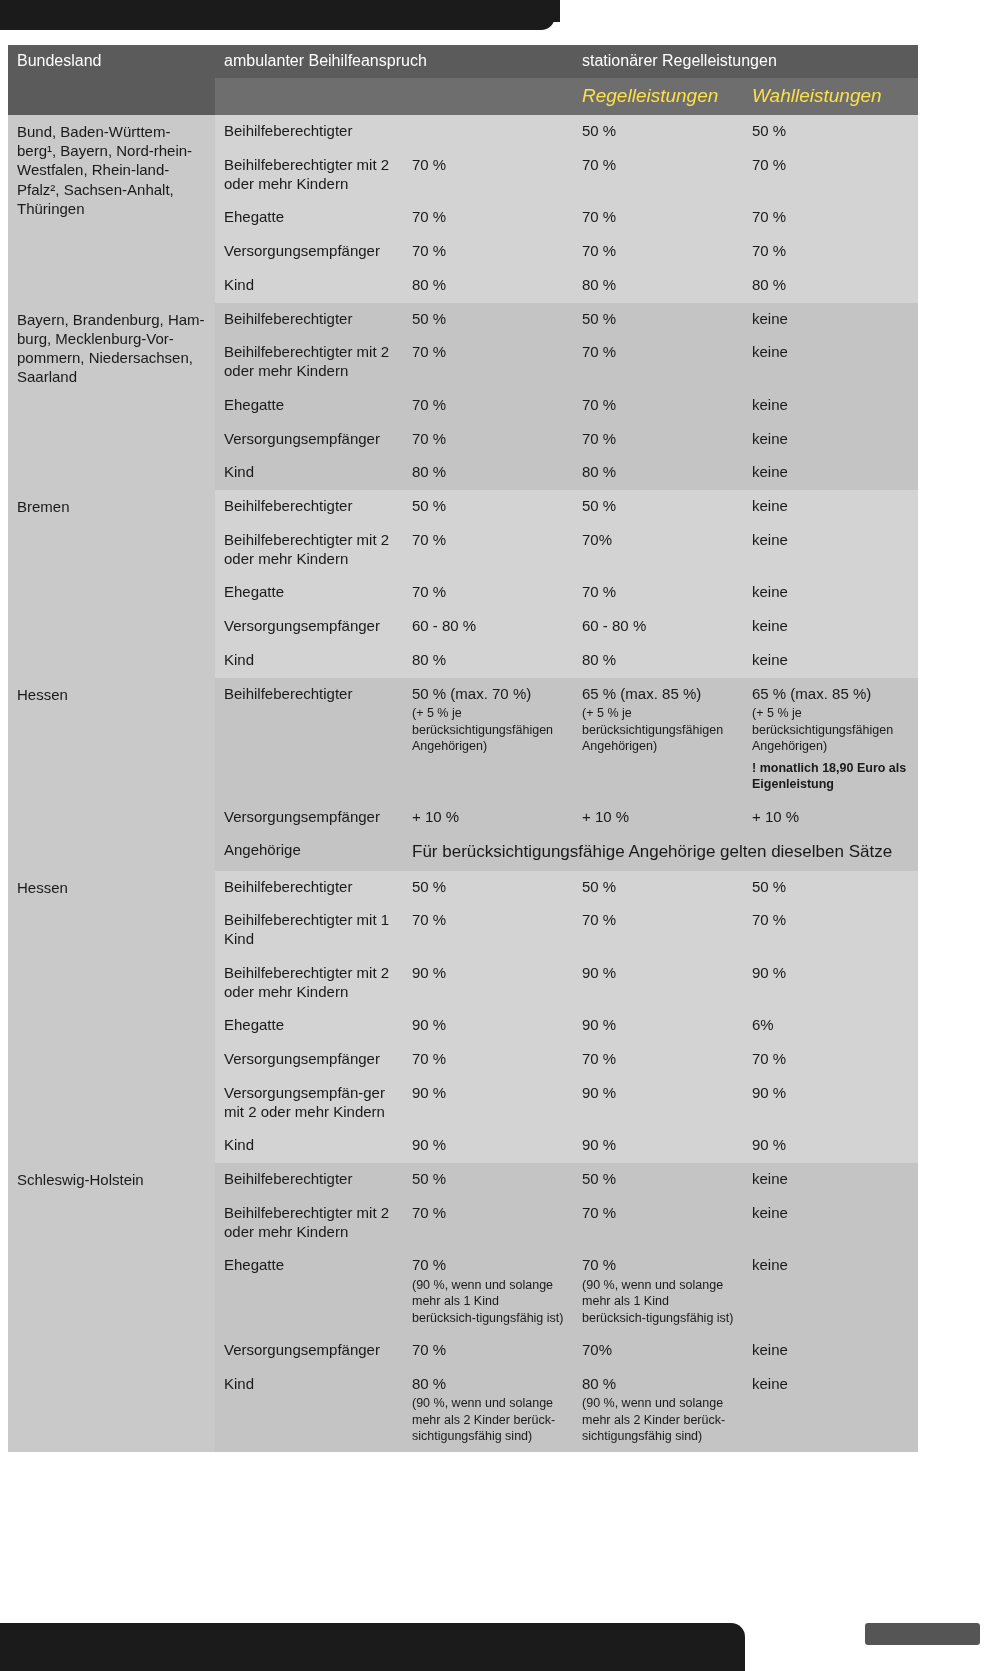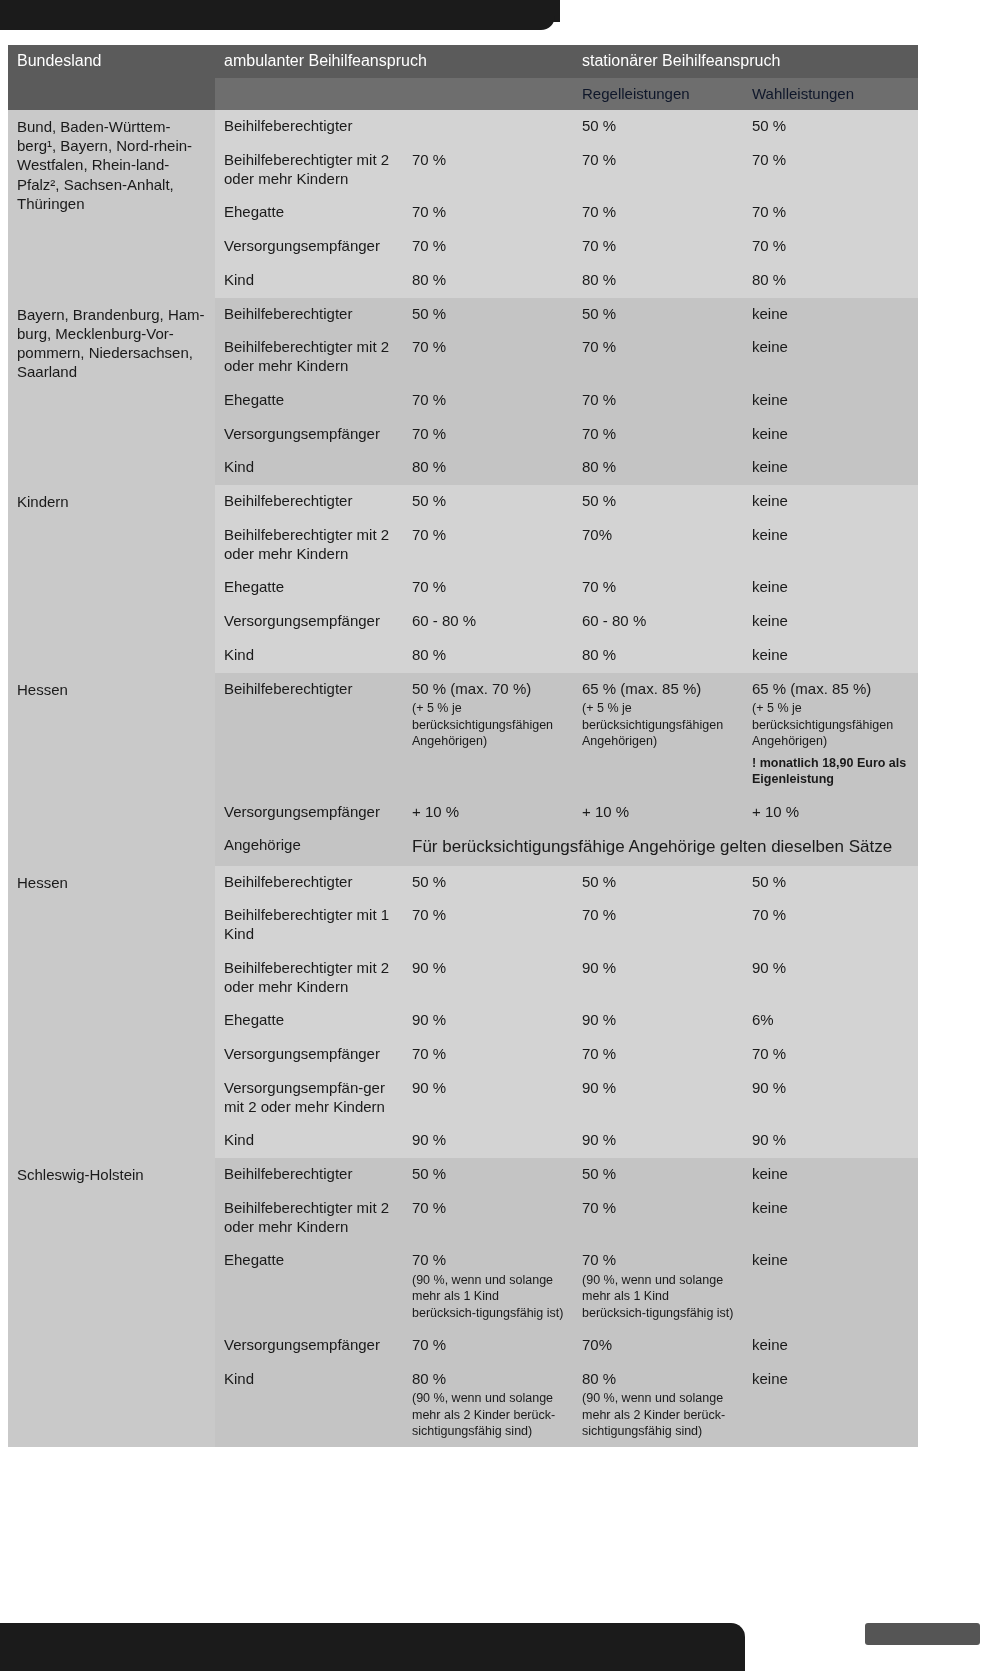--- a/index.html
+++ b/index.html
@@ -78,25 +78,26 @@
     color: #ffffff;
     font-size: 16px;
     font-weight: bold;
     padding-top: 10px;
     padding-bottom: 11px;
     border-right: 2px solid #ffffff;
   }
   .hdr-main td:last-child { border-right: 0; }
   .hdr-sub td {
     background: #6e6e6e;
-    color: #0f172a;
-    font-size: 15px;
+    color: #fde047;
+    font-size: 19px;
     padding-top: 6px;
     padding-bottom: 7px;
     border-right: 2px solid #ffffff;
+    font-style: italic;
   }
   .hdr-sub td:last-child { border-right: 0; }
   .hdr-sub td.blank { background: #6e6e6e; }
 
   
   .band-a td { background: #d3d3d3; }
   .band-b td { background: #c4c4c4; }
 
   td.land {
     background: #c9c9c9;
@@ -143,21 +144,21 @@
       <col class="c-amb">
       <col class="c-val">
       <col class="c-val">
       <col class="c-wahl">
     </colgroup>
     <tbody>
 
       <tr class="hdr-main">
         <td rowspan="2">Bundesland</td>
         <td colspan="2">ambulanter Beihilfeanspruch</td>
-        <td colspan="2">stationärer Beihilfeanspruch</td>
+        <td colspan="2">stationärer Regelleistungen</td>
       </tr>
       <tr class="hdr-sub">
         <td colspan="2" class="blank"></td>
         <td>Regelleistungen</td>
         <td>Wahlleistungen</td>
       </tr>
 
       <tr class="band-a">
         <td class="land lt" rowspan="5">Bund, Baden-Württem-berg¹, Bayern, Nord-rhein-Westfalen, Rhein-land-Pfalz², Sachsen-Anhalt, Thüringen</td>
         <td class="cell rowlabel" colspan="2">Beihilfeberechtigter</td>
@@ -215,21 +216,21 @@
         <td class="cell">keine</td>
       </tr>
       <tr class="band-b">
         <td class="cell rowlabel">Kind</td>
         <td class="cell">80 %</td>
         <td class="cell">80 %</td>
         <td class="cell">keine</td>
       </tr>
 
       <tr class="band-a">
-        <td class="land" rowspan="5">Kindern</td>
+        <td class="land" rowspan="5">Bremen</td>
         <td class="cell rowlabel">Beihilfeberechtigter</td>
         <td class="cell">50 %</td>
         <td class="cell">50 %</td>
         <td class="cell">keine</td>
       </tr>
       <tr class="band-a">
         <td class="cell rowlabel">Beihilfeberechtigter mit 2 oder mehr Kindern</td>
         <td class="cell">70 %</td>
         <td class="cell">70%</td>
         <td class="cell">keine</td>

